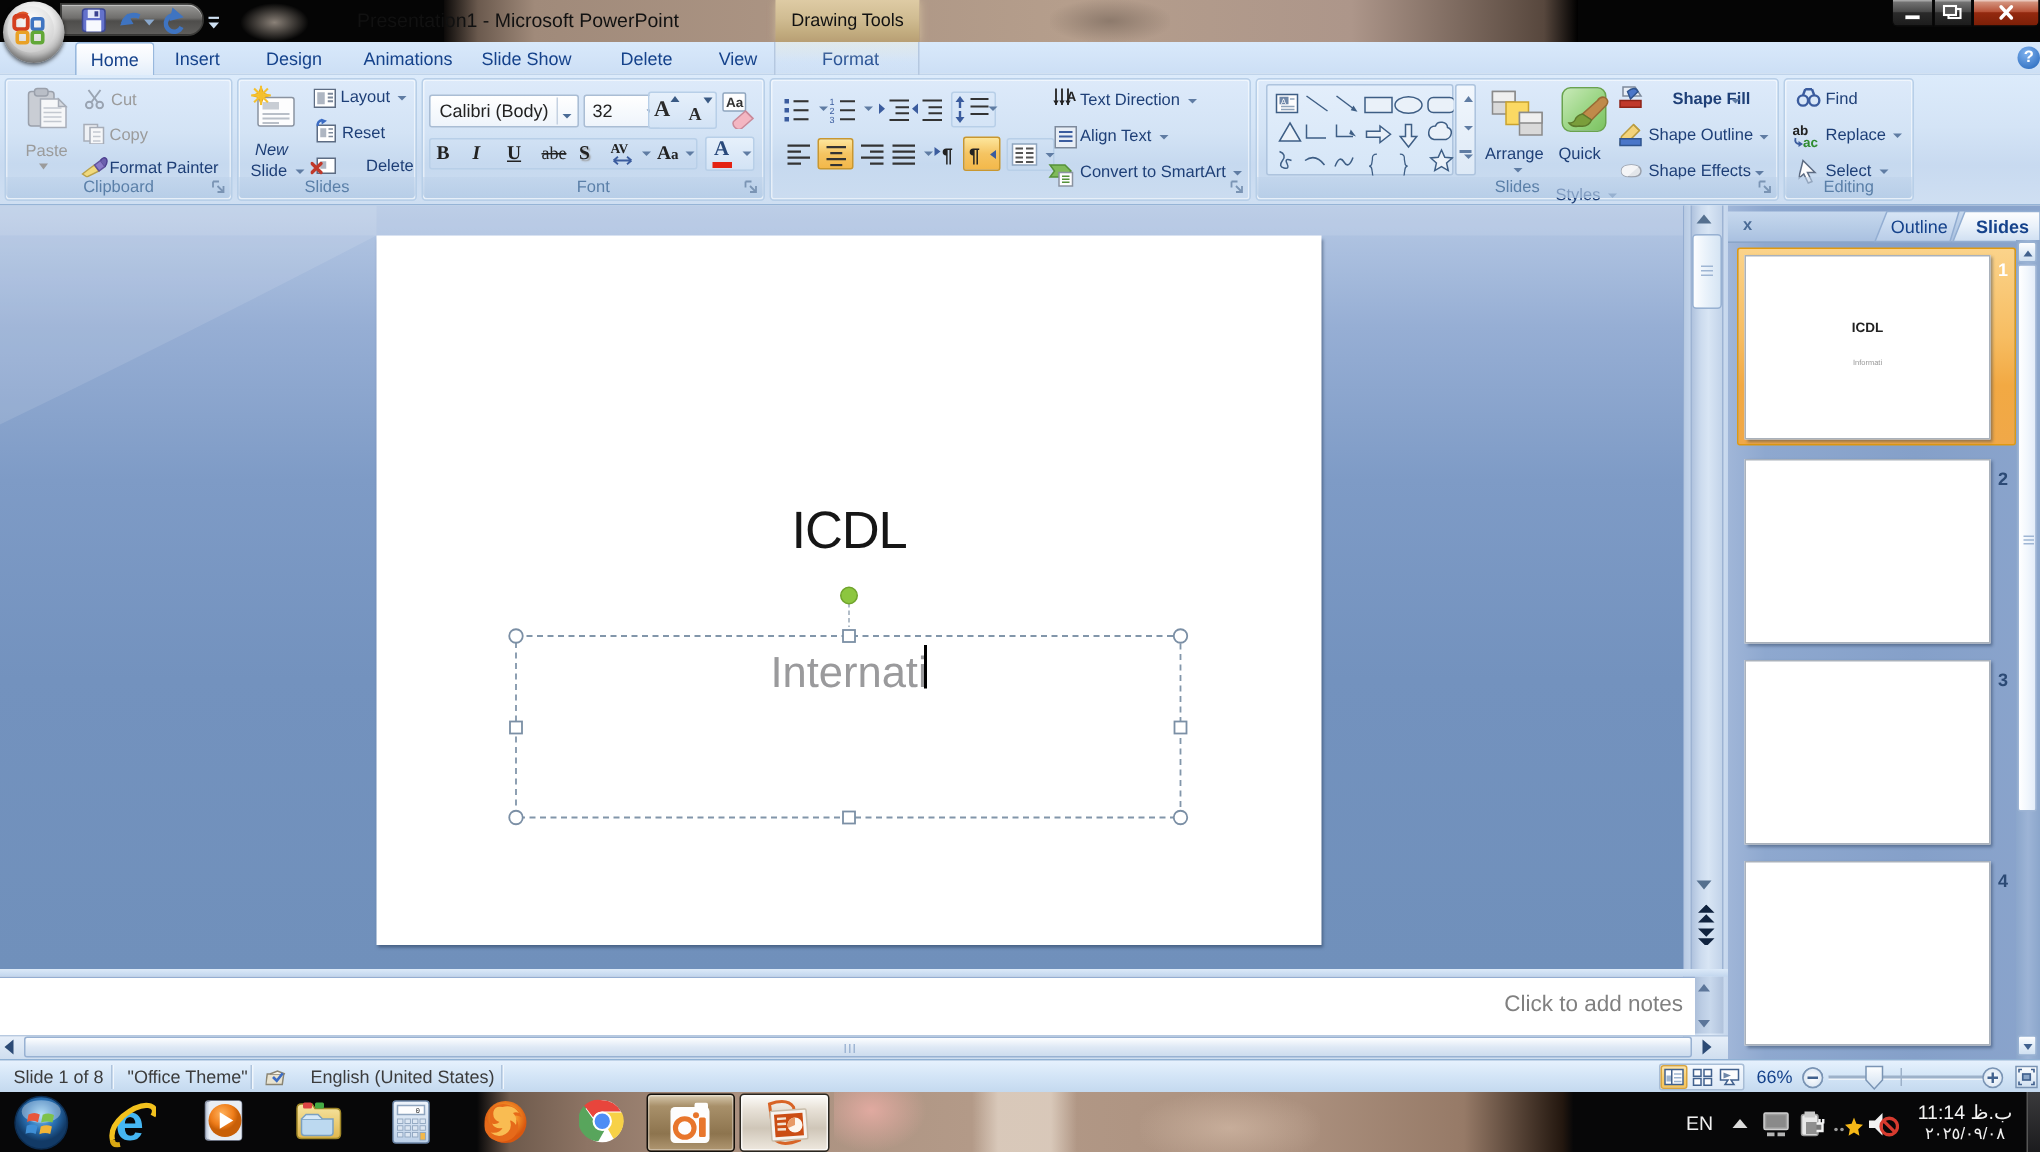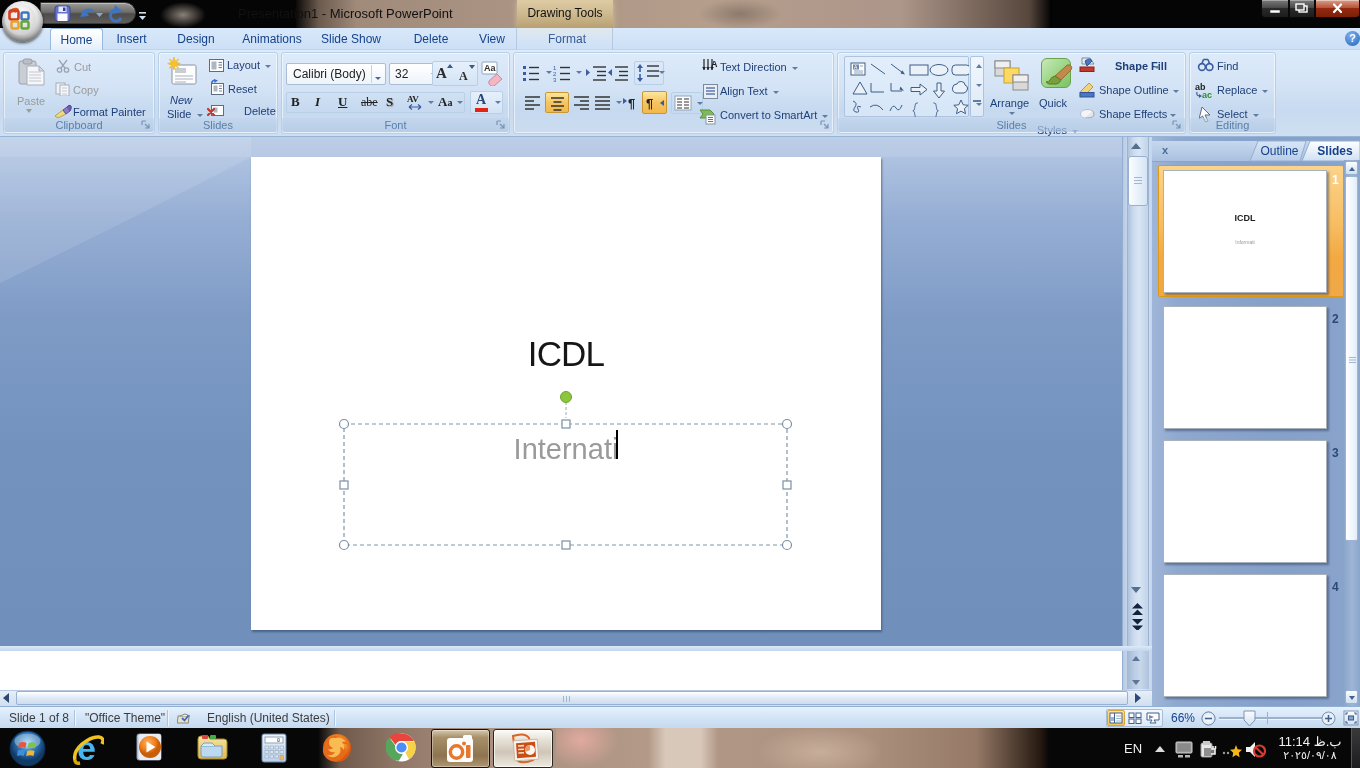--- a/index.html
+++ b/index.html
@@ -628,20 +628,23 @@
     <div class="thumb" style="top:144px;"></div>
     <div class="thumb" style="top:278px;"></div>
     <div class="thumb" style="top:412px;"></div>
     <div class="tnum" style="top:11px;color:#fff;">1</div>
     <div class="tnum" style="top:150px;">2</div>
     <div class="tnum" style="top:284px;">3</div>
     <div class="tnum" style="top:418px;">4</div>
   </div>
 </div>
 <div id="splitter" class="abs"></div>
+<div id="notes" class="abs">
+      <div id="notes-text">Click to add notes</div>
+    </div>
 <div id="hscroll" class="abs"></div>
 <div id="hthumb" class="abs">
   <div class="abs" style="left:546px;top:4px;width:1px;height:6px;background:#9fb6d4;box-shadow:3px 0 0 #9fb6d4,6px 0 0 #9fb6d4;"></div>
 </div>
 <div class="abs" style="left:3px;top:693px;width:0;height:0;border-top:5px solid transparent;border-bottom:5px solid transparent;border-right:6px solid #2c4a75;"></div>
 <div class="abs" style="left:1135px;top:693px;width:0;height:0;border-top:5px solid transparent;border-bottom:5px solid transparent;border-left:6px solid #2c4a75;"></div>
 
 <div id="statusbar" class="abs">
   <div class="abs" style="left:9px;top:4px;">Slide 1 of 8</div>
   <div class="ssep" style="left:74px;"></div>

